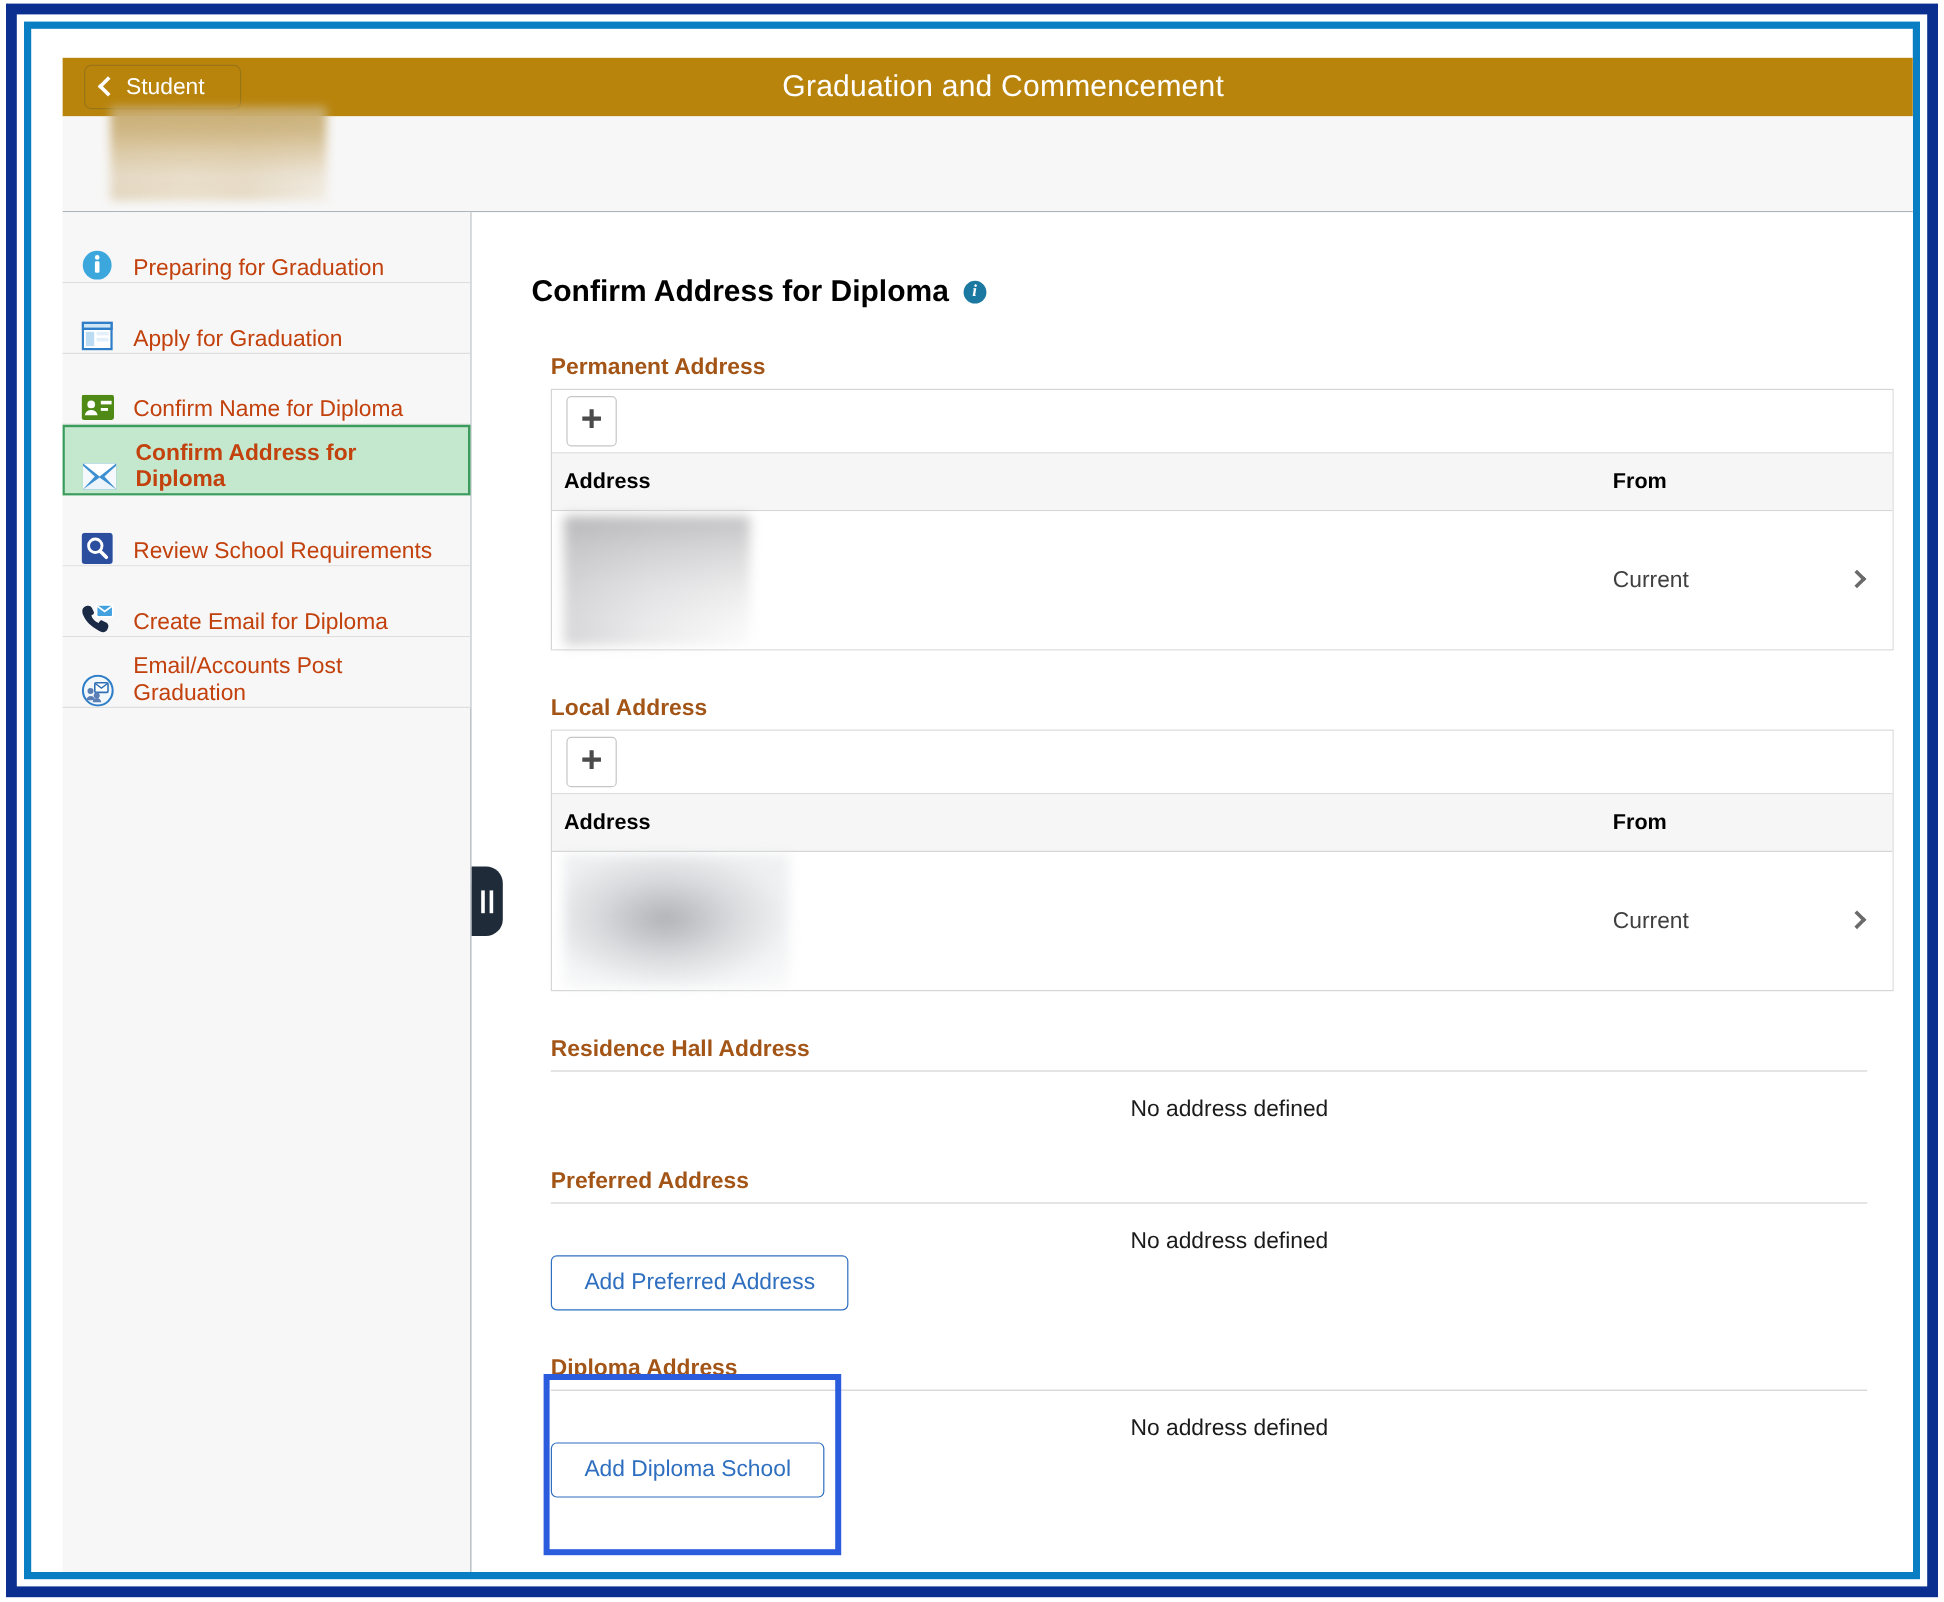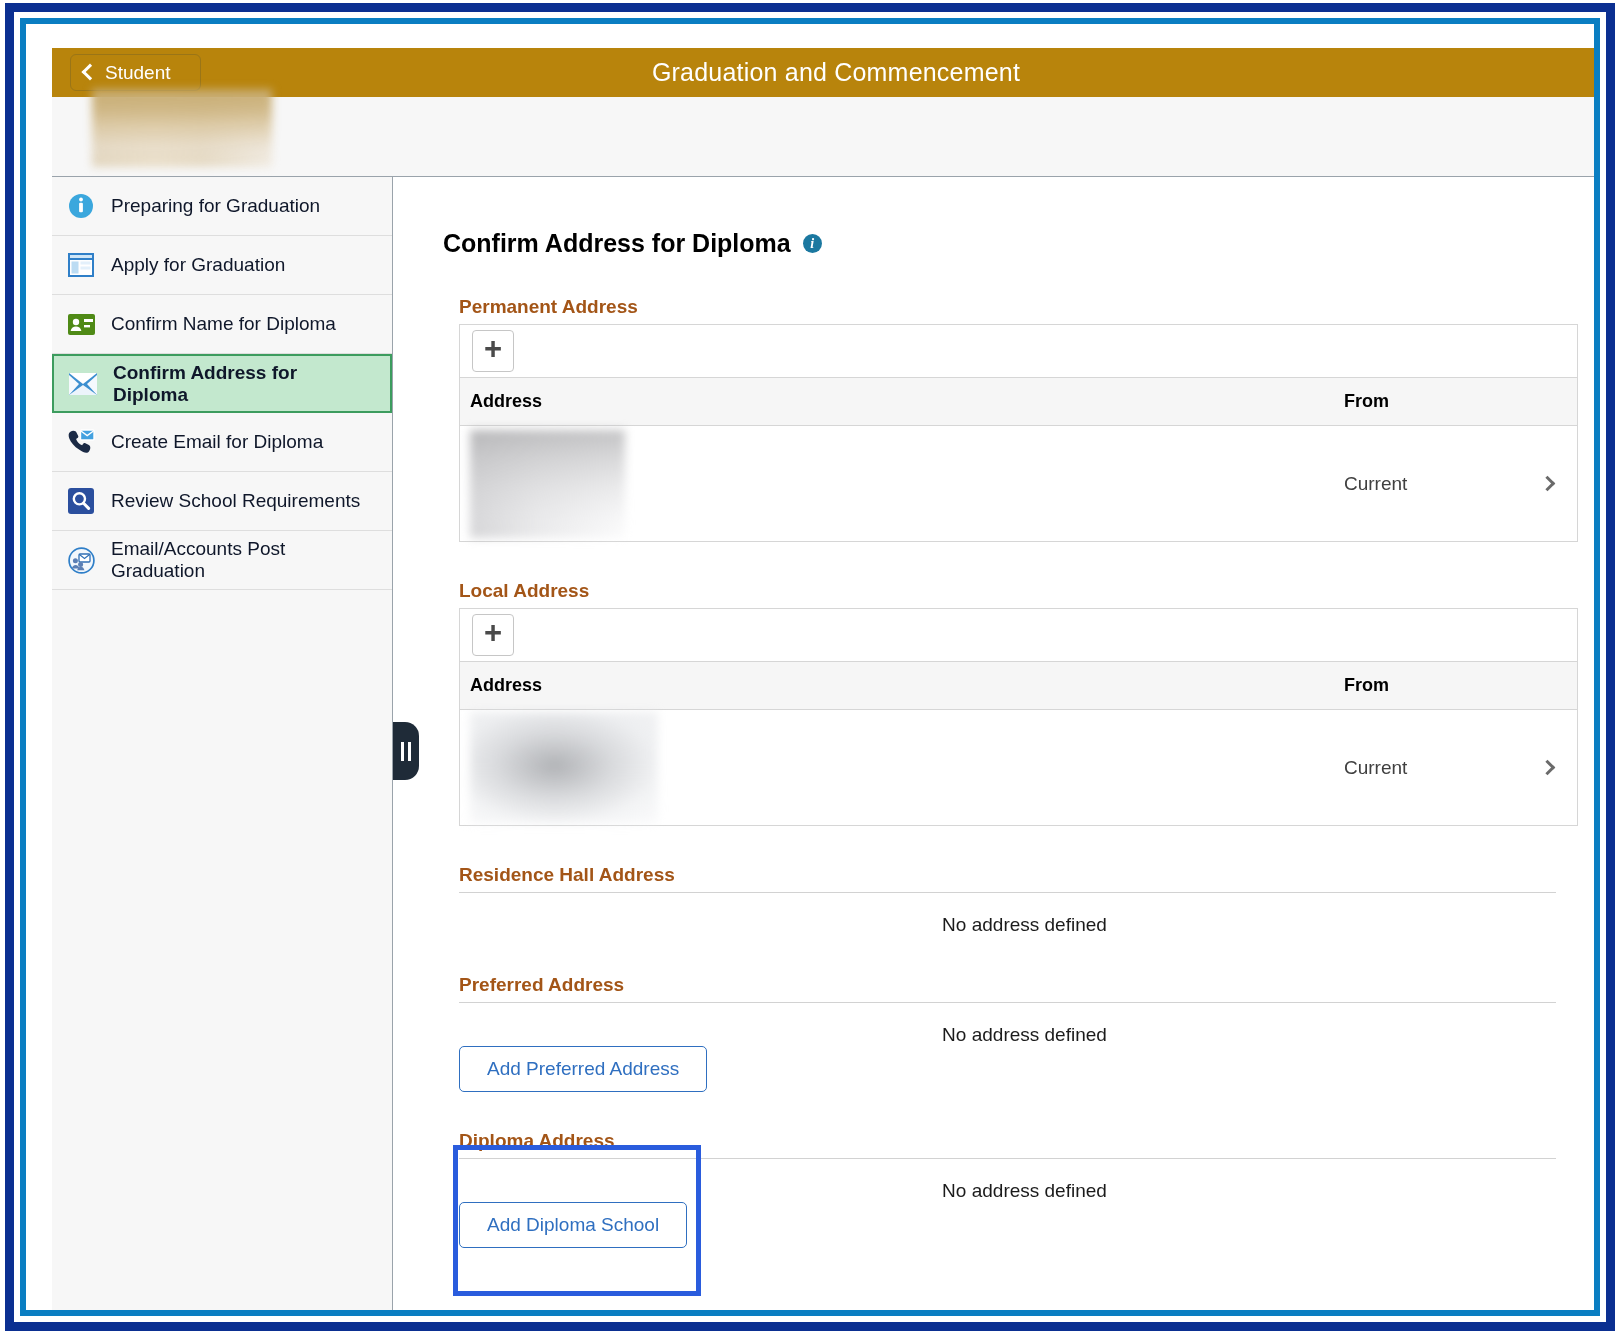--- a/index.html
+++ b/index.html
@@ -118,27 +118,27 @@
 
   
   .sidebar {
     width: 341px;
     background: #f7f7f7;
     border-right: 1px solid #9aa3ab;
     flex: 0 0 341px;
   }
   .nav-item {
     display: flex;
-    align-items: center;
+    align-items: flex-end;
     gap: 16px;
     height: 59px;
     padding: 0 14px 0 15px;
     border-bottom: 1px solid #dedede;
     font-size: 19px;
-    color: #0f172a;
+    color: #c2410c;
     cursor: pointer;
     background: #f7f7f7;
   }
   .nav-item.selected {
     background: #c3e8ce;
     border: 2px solid #3c9c5e;
     height: 59px;
   }
   .nav-item.selected .nav-label { font-weight: bold; }
   .nav-icon {
@@ -396,37 +396,37 @@
                   <path d="M0 0 L14 11 L28 0 Z" fill="#fff"></path>
                   <path d="M0 22 L10 11 L0 2 Z" fill="#fff" opacity=".95"></path>
                   <path d="M28 22 L18 11 L28 2 Z" fill="#fff" opacity=".95"></path>
                   <path d="M0 22 L14 12 L28 22 Z" fill="#fff" opacity=".9"></path>
                 </svg>
               </span>
               <span class="nav-label">Confirm Address for Diploma</span>
             </div>
             <div class="nav-item">
               <span class="nav-icon">
+                <svg width="26" height="26" viewBox="0 0 26 26">
+                  <rect x="0" y="0" width="26" height="26" rx="3" fill="#2b4f9e"></rect>
+                  <circle cx="11.4" cy="10.8" r="5.6" fill="none" stroke="#fff" stroke-width="2.4"></circle>
+                  <line x1="15.6" y1="15.3" x2="20.6" y2="20.4" stroke="#fff" stroke-width="3" stroke-linecap="round"></line>
+                </svg>
+              </span>
+              <span class="nav-label">Review School Requirements</span>
+            </div>
+            <div class="nav-item">
+              <span class="nav-icon">
                 <svg width="28" height="26" viewBox="0 0 28 26">
                   <path d="M3 3c3-2 5.5-1.5 6.6.7l1.5 3c.5 1 .2 1.8-.7 2.4l-1.3.9c.9 2.9 3.1 5.2 6 6.2l.9-1.3c.6-.9 1.4-1.2 2.4-.7l3 1.5c2.2 1.1 2.6 3.6.7 6.6-1.6 2.4-5 2-9.7-1.5C7 17.5 3.8 13.3 2.4 9.8 1.3 7 1.3 4.2 3 3Z" fill="#1b2a45"></path>
                   <rect x="13.5" y="1" width="13.5" height="10" rx="1.2" fill="#43a1e0" stroke="#fff" stroke-width="1.4"></rect>
                   <path d="M14 2 L20.2 6.6 L26.5 2" fill="none" stroke="#fff" stroke-width="1.4"></path>
                 </svg>
               </span>
               <span class="nav-label">Create Email for Diploma</span>
-            </div>
-            <div class="nav-item">
-              <span class="nav-icon">
-                <svg width="26" height="26" viewBox="0 0 26 26">
-                  <rect x="0" y="0" width="26" height="26" rx="3" fill="#2b4f9e"></rect>
-                  <circle cx="11.4" cy="10.8" r="5.6" fill="none" stroke="#fff" stroke-width="2.4"></circle>
-                  <line x1="15.6" y1="15.3" x2="20.6" y2="20.4" stroke="#fff" stroke-width="3" stroke-linecap="round"></line>
-                </svg>
-              </span>
-              <span class="nav-label">Review School Requirements</span>
             </div>
             <div class="nav-item">
               <span class="nav-icon">
                 <svg width="27" height="27" viewBox="0 0 27 27">
                   <circle cx="13.5" cy="13.5" r="12.4" fill="#f2f7fc" stroke="#2f7fc8" stroke-width="1.7"></circle>
                   <rect x="11" y="7" width="11" height="8" rx="1" fill="#fff" stroke="#2f6fb5" stroke-width="1.3"></rect>
                   <path d="M11.4 7.6 L16.5 11.4 L21.6 7.6" fill="none" stroke="#2f6fb5" stroke-width="1.2"></path>
                   <circle cx="7.4" cy="13.8" r="2.5" fill="#5b7fb5"></circle>
                   <circle cx="12.6" cy="17.6" r="2.5" fill="#5b7fb5"></circle>
                   <path d="M3.8 21.5c.5-2.4 2-3.6 3.8-3.6s3.3 1.2 3.8 3.6z" fill="#5b7fb5"></path>

